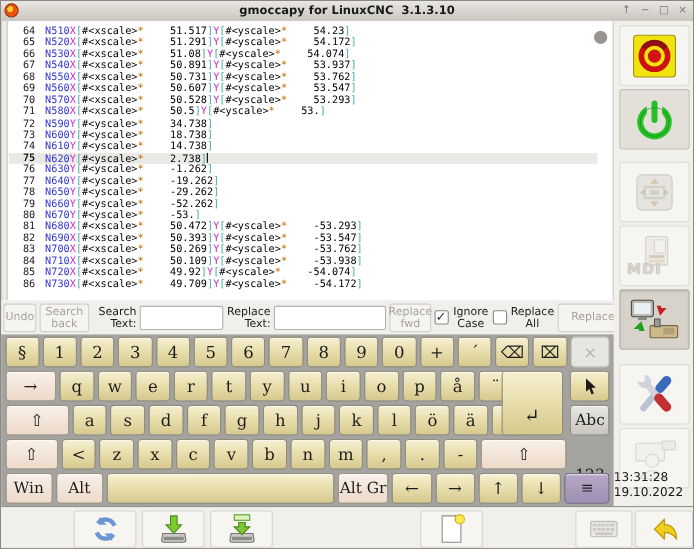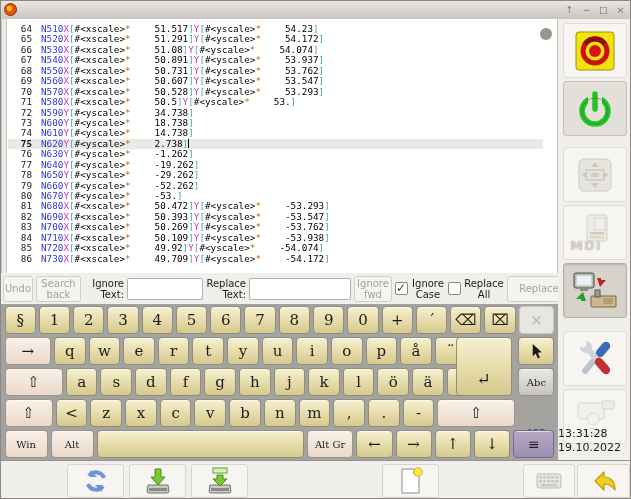--- a/index.html
+++ b/index.html
@@ -46,21 +46,21 @@
   .cblabel{font-size:10px;line-height:11px;color:#1c1c1c;text-align:center;}
   
   #keyboard{position:absolute;left:0;top:303px;width:557px;height:156px;background:#a5a39f;
     padding:2px;box-sizing:border-box;}
   .kb-row{display:flex;height:28px;margin-bottom:3px;}
   .key{border:1px solid #8f8d7c;border-radius:4px;margin:0 1.5px;
     background:linear-gradient(#f6f0d2,#e9dfae 45%,#d6c98e);
     box-shadow:inset 0 1px 0 rgba(255,255,255,.6);
     display:flex;align-items:center;justify-content:center;
     font-family:"DejaVu Serif",serif;font-size:15px;color:#1c1c1c;min-width:0;box-sizing:border-box;}
-  .key-small{font-size:10px;}
+  .key-small{font-size:14px;}
   .key-mod{background:linear-gradient(#f9f0e8,#ecd9c9);border-color:#9c9488;}
   .key-gray{background:linear-gradient(#e9e8e4,#c7c5bd);border-color:#918f87;}
   .key-blue{background:linear-gradient(#b4b0d0,#8f8ab2);border-color:#6b6788;}
   .key-purple{background:linear-gradient(#b7a8c6,#9d8fb2);border-color:#766a8a;font-size:14px;}
   .key-disabled{background:#e8e6e0;border-color:#c9c7bf;color:#b4b2aa;box-shadow:none;}
   .kb-spacer{margin:0 1.5px;visibility:hidden;}
   #enter-key{position:absolute;right:45px;top:33px;width:56px;height:59px;
     display:flex;align-items:flex-end;justify-content:center;font-size:17px;padding-bottom:6px;}
   
   #sidebar{position:absolute;left:557px;top:18px;width:74px;height:441px;background:#f1efec;}
@@ -80,42 +80,43 @@
   .tbtn{position:absolute;top:3px;height:34px;background:#f6f5f2;border:1px solid #d7d4cd;
     border-radius:3px;display:flex;align-items:center;justify-content:center;box-sizing:border-box;}
 </style>
 </head>
 <body>
 
 <div id="window">
 
   <div id="titlebar">
     <div id="win-icon"></div>
+    <div id="win-title">gmoccapy for LinuxCNC  3.1.3.10</div>
     <div id="win-controls">
       <div class="winbtn">↑</div>
       <div class="winbtn">−</div>
       <div class="winbtn">□</div>
       <div class="winbtn">×</div>
     </div>
   </div>
 
   <div id="editor">
     <div id="left-scroll"></div>
     <div id="code"><div class="code-line"><span class="lineno">64</span><span><span class="tk-n">N510</span><span class="tk-a">X</span><span class="tk-b">[</span><span class="tk-p">#&lt;xscale&gt;</span><span class="tk-o">*</span><span class="tk-x">51.517</span><span class="tk-b">]</span><span class="tk-a">Y</span><span class="tk-b">[</span><span class="tk-p">#&lt;yscale&gt;</span><span class="tk-o">*</span><span class="tk-x">54.23</span><span class="tk-b">]</span></span></div><div class="code-line"><span class="lineno">65</span><span><span class="tk-n">N520</span><span class="tk-a">X</span><span class="tk-b">[</span><span class="tk-p">#&lt;xscale&gt;</span><span class="tk-o">*</span><span class="tk-x">51.291</span><span class="tk-b">]</span><span class="tk-a">Y</span><span class="tk-b">[</span><span class="tk-p">#&lt;yscale&gt;</span><span class="tk-o">*</span><span class="tk-x">54.172</span><span class="tk-b">]</span></span></div><div class="code-line"><span class="lineno">66</span><span><span class="tk-n">N530</span><span class="tk-a">X</span><span class="tk-b">[</span><span class="tk-p">#&lt;xscale&gt;</span><span class="tk-o">*</span><span class="tk-x">51.08</span><span class="tk-b">]</span><span class="tk-a">Y</span><span class="tk-b">[</span><span class="tk-p">#&lt;yscale&gt;</span><span class="tk-o">*</span><span class="tk-x">54.074</span><span class="tk-b">]</span></span></div><div class="code-line"><span class="lineno">67</span><span><span class="tk-n">N540</span><span class="tk-a">X</span><span class="tk-b">[</span><span class="tk-p">#&lt;xscale&gt;</span><span class="tk-o">*</span><span class="tk-x">50.891</span><span class="tk-b">]</span><span class="tk-a">Y</span><span class="tk-b">[</span><span class="tk-p">#&lt;yscale&gt;</span><span class="tk-o">*</span><span class="tk-x">53.937</span><span class="tk-b">]</span></span></div><div class="code-line"><span class="lineno">68</span><span><span class="tk-n">N550</span><span class="tk-a">X</span><span class="tk-b">[</span><span class="tk-p">#&lt;xscale&gt;</span><span class="tk-o">*</span><span class="tk-x">50.731</span><span class="tk-b">]</span><span class="tk-a">Y</span><span class="tk-b">[</span><span class="tk-p">#&lt;yscale&gt;</span><span class="tk-o">*</span><span class="tk-x">53.762</span><span class="tk-b">]</span></span></div><div class="code-line"><span class="lineno">69</span><span><span class="tk-n">N560</span><span class="tk-a">X</span><span class="tk-b">[</span><span class="tk-p">#&lt;xscale&gt;</span><span class="tk-o">*</span><span class="tk-x">50.607</span><span class="tk-b">]</span><span class="tk-a">Y</span><span class="tk-b">[</span><span class="tk-p">#&lt;yscale&gt;</span><span class="tk-o">*</span><span class="tk-x">53.547</span><span class="tk-b">]</span></span></div><div class="code-line"><span class="lineno">70</span><span><span class="tk-n">N570</span><span class="tk-a">X</span><span class="tk-b">[</span><span class="tk-p">#&lt;xscale&gt;</span><span class="tk-o">*</span><span class="tk-x">50.528</span><span class="tk-b">]</span><span class="tk-a">Y</span><span class="tk-b">[</span><span class="tk-p">#&lt;yscale&gt;</span><span class="tk-o">*</span><span class="tk-x">53.293</span><span class="tk-b">]</span></span></div><div class="code-line"><span class="lineno">71</span><span><span class="tk-n">N580</span><span class="tk-a">X</span><span class="tk-b">[</span><span class="tk-p">#&lt;xscale&gt;</span><span class="tk-o">*</span><span class="tk-x">50.5</span><span class="tk-b">]</span><span class="tk-a">Y</span><span class="tk-b">[</span><span class="tk-p">#&lt;yscale&gt;</span><span class="tk-o">*</span><span class="tk-x">53.</span><span class="tk-b">]</span></span></div><div class="code-line"><span class="lineno">72</span><span><span class="tk-n">N590</span><span class="tk-a">Y</span><span class="tk-b">[</span><span class="tk-p">#&lt;yscale&gt;</span><span class="tk-o">*</span><span class="tk-x">34.738</span><span class="tk-b">]</span></span></div><div class="code-line"><span class="lineno">73</span><span><span class="tk-n">N600</span><span class="tk-a">Y</span><span class="tk-b">[</span><span class="tk-p">#&lt;yscale&gt;</span><span class="tk-o">*</span><span class="tk-x">18.738</span><span class="tk-b">]</span></span></div><div class="code-line"><span class="lineno">74</span><span><span class="tk-n">N610</span><span class="tk-a">Y</span><span class="tk-b">[</span><span class="tk-p">#&lt;yscale&gt;</span><span class="tk-o">*</span><span class="tk-x">14.738</span><span class="tk-b">]</span></span></div><div class="code-line current"><span class="lineno">75</span><span><span class="tk-n">N620</span><span class="tk-a">Y</span><span class="tk-b">[</span><span class="tk-p">#&lt;yscale&gt;</span><span class="tk-o">*</span><span class="tk-x">2.738</span><span class="tk-b">]</span><span class="cursor"></span></span></div><div class="code-line"><span class="lineno">76</span><span><span class="tk-n">N630</span><span class="tk-a">Y</span><span class="tk-b">[</span><span class="tk-p">#&lt;yscale&gt;</span><span class="tk-o">*</span><span class="tk-x">-1.262</span><span class="tk-b">]</span></span></div><div class="code-line"><span class="lineno">77</span><span><span class="tk-n">N640</span><span class="tk-a">Y</span><span class="tk-b">[</span><span class="tk-p">#&lt;yscale&gt;</span><span class="tk-o">*</span><span class="tk-x">-19.262</span><span class="tk-b">]</span></span></div><div class="code-line"><span class="lineno">78</span><span><span class="tk-n">N650</span><span class="tk-a">Y</span><span class="tk-b">[</span><span class="tk-p">#&lt;yscale&gt;</span><span class="tk-o">*</span><span class="tk-x">-29.262</span><span class="tk-b">]</span></span></div><div class="code-line"><span class="lineno">79</span><span><span class="tk-n">N660</span><span class="tk-a">Y</span><span class="tk-b">[</span><span class="tk-p">#&lt;yscale&gt;</span><span class="tk-o">*</span><span class="tk-x">-52.262</span><span class="tk-b">]</span></span></div><div class="code-line"><span class="lineno">80</span><span><span class="tk-n">N670</span><span class="tk-a">Y</span><span class="tk-b">[</span><span class="tk-p">#&lt;yscale&gt;</span><span class="tk-o">*</span><span class="tk-x">-53.</span><span class="tk-b">]</span></span></div><div class="code-line"><span class="lineno">81</span><span><span class="tk-n">N680</span><span class="tk-a">X</span><span class="tk-b">[</span><span class="tk-p">#&lt;xscale&gt;</span><span class="tk-o">*</span><span class="tk-x">50.472</span><span class="tk-b">]</span><span class="tk-a">Y</span><span class="tk-b">[</span><span class="tk-p">#&lt;yscale&gt;</span><span class="tk-o">*</span><span class="tk-x">-53.293</span><span class="tk-b">]</span></span></div><div class="code-line"><span class="lineno">82</span><span><span class="tk-n">N690</span><span class="tk-a">X</span><span class="tk-b">[</span><span class="tk-p">#&lt;xscale&gt;</span><span class="tk-o">*</span><span class="tk-x">50.393</span><span class="tk-b">]</span><span class="tk-a">Y</span><span class="tk-b">[</span><span class="tk-p">#&lt;yscale&gt;</span><span class="tk-o">*</span><span class="tk-x">-53.547</span><span class="tk-b">]</span></span></div><div class="code-line"><span class="lineno">83</span><span><span class="tk-n">N700</span><span class="tk-a">X</span><span class="tk-b">[</span><span class="tk-p">#&lt;xscale&gt;</span><span class="tk-o">*</span><span class="tk-x">50.269</span><span class="tk-b">]</span><span class="tk-a">Y</span><span class="tk-b">[</span><span class="tk-p">#&lt;yscale&gt;</span><span class="tk-o">*</span><span class="tk-x">-53.762</span><span class="tk-b">]</span></span></div><div class="code-line"><span class="lineno">84</span><span><span class="tk-n">N710</span><span class="tk-a">X</span><span class="tk-b">[</span><span class="tk-p">#&lt;xscale&gt;</span><span class="tk-o">*</span><span class="tk-x">50.109</span><span class="tk-b">]</span><span class="tk-a">Y</span><span class="tk-b">[</span><span class="tk-p">#&lt;yscale&gt;</span><span class="tk-o">*</span><span class="tk-x">-53.938</span><span class="tk-b">]</span></span></div><div class="code-line"><span class="lineno">85</span><span><span class="tk-n">N720</span><span class="tk-a">X</span><span class="tk-b">[</span><span class="tk-p">#&lt;xscale&gt;</span><span class="tk-o">*</span><span class="tk-x">49.92</span><span class="tk-b">]</span><span class="tk-a">Y</span><span class="tk-b">[</span><span class="tk-p">#&lt;yscale&gt;</span><span class="tk-o">*</span><span class="tk-x">-54.074</span><span class="tk-b">]</span></span></div><div class="code-line"><span class="lineno">86</span><span><span class="tk-n">N730</span><span class="tk-a">X</span><span class="tk-b">[</span><span class="tk-p">#&lt;xscale&gt;</span><span class="tk-o">*</span><span class="tk-x">49.709</span><span class="tk-b">]</span><span class="tk-a">Y</span><span class="tk-b">[</span><span class="tk-p">#&lt;yscale&gt;</span><span class="tk-o">*</span><span class="tk-x">-54.172</span><span class="tk-b">]</span></span></div></div>
     <div id="scroll-dot"></div>
   </div>
 
   <div id="searchbar">
     <div class="sbtn" style="width:30px">Undo</div>
     <div class="sbtn" style="width:45px">Search back</div>
-    <div class="slabel" style="width:40px">Ignore Text:</div>
+    <div class="slabel" style="width:40px">Search Text:</div>
     <input class="sinput" style="width: 76px;" value="">
     <div class="slabel" style="width:40px">Replace Text:</div>
     <input class="sinput" style="width: 102px;" value="">
-    <div class="sbtn" style="width:38px">Ignore fwd</div>
+    <div class="sbtn" style="width:38px">Replace fwd</div>
     <div class="cbwrap">
       <div class="checkbox checked" id="cb-ignore"></div>
       <div class="cblabel" style="width:34px">Ignore Case</div>
     </div>
     <div class="cbwrap">
       <div class="checkbox" id="cb-replaceall"></div>
       <div class="cblabel" style="width:40px">Replace All</div>
     </div>
     <div class="sbtn" style="width:64px">Replace</div>
     <div class="sbtn" style="width:32px">Redo</div>

